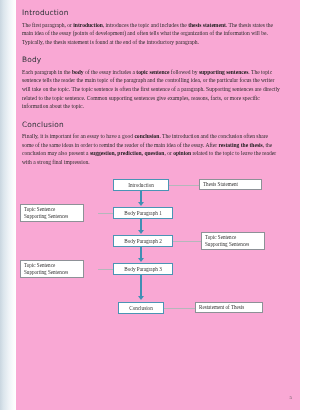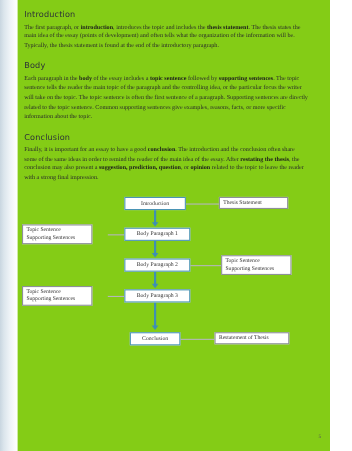--- a/index.html
+++ b/index.html
@@ -10,21 +10,21 @@
     width: 300px;
     height: 410px;
     overflow: hidden;
     background: #ffffff;
     font-family: "Liberation Serif", serif;
     position: relative;
   }
   #page {
     position: absolute;
     inset: 0;
-    background: #84cc16;
+    background: #f9a8d4;
   }
   
   #binding-shadow {
     position: absolute;
     left: 0; top: 0;
     width: 16px; height: 100%;
     background: linear-gradient(to right,
         #c9d6e0 0%, #dbe5ec 22%, #eef3f7 55%, #fbfcfd 85%, #ffffff 100%);
     pointer-events: none;
   }

